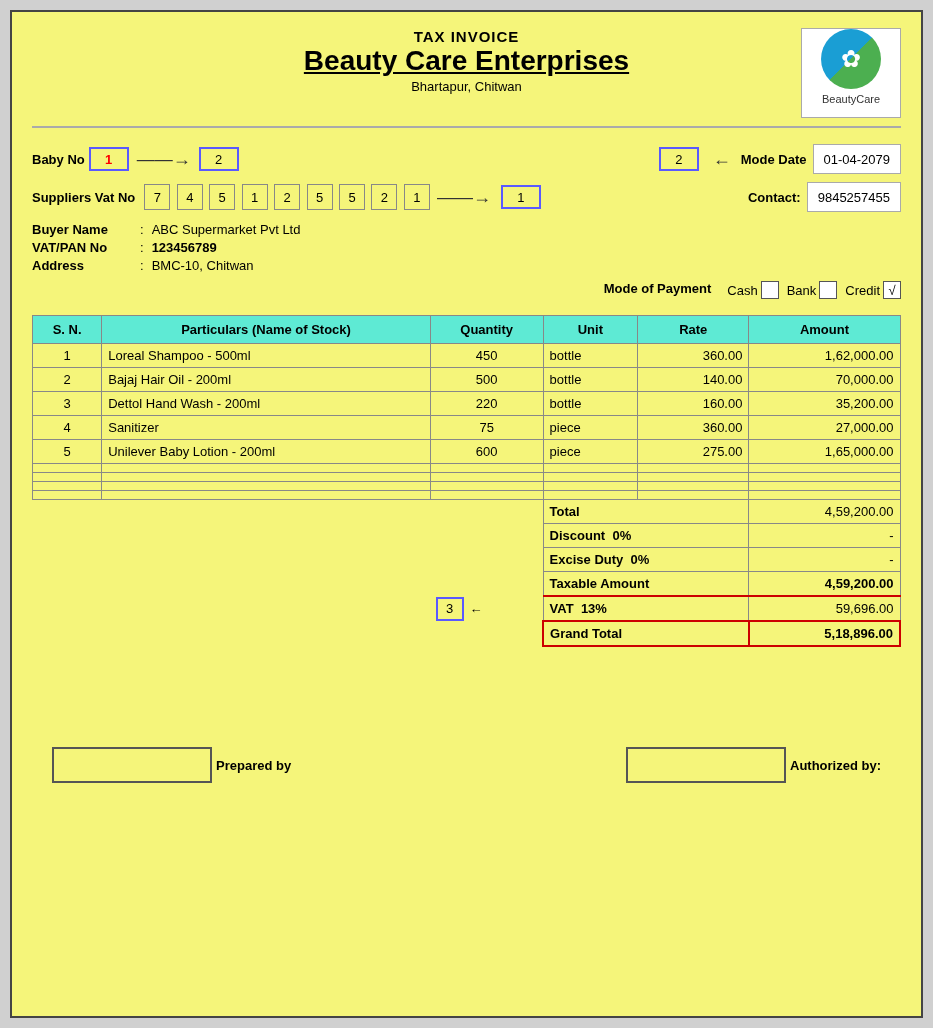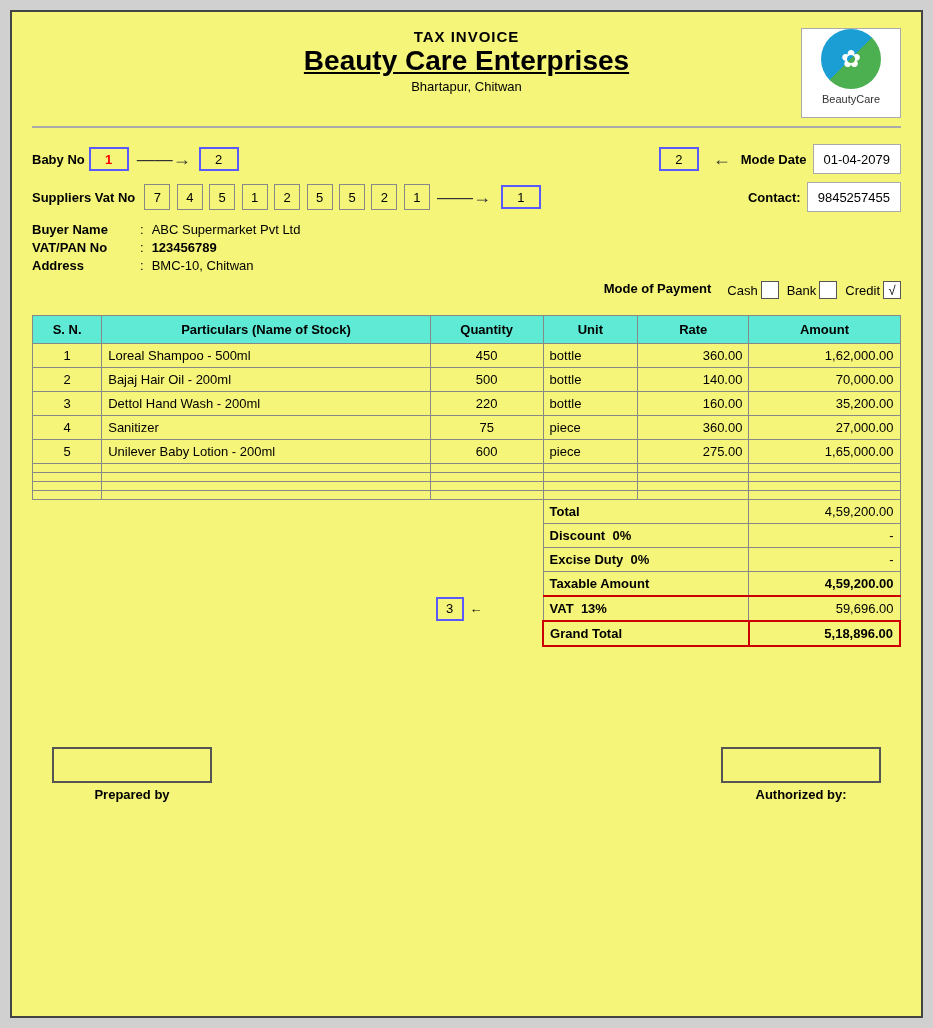--- a/index.html
+++ b/index.html
@@ -229,21 +229,21 @@
     
     .footer-section {
       display: flex;
       justify-content: space-between;
       align-items: flex-end;
       margin-top: 40px;
       padding: 0 20px;
     }
     .footer-sig {
       display: flex;
-      flex-direction: column;
+      flex-direction: row;
       align-items: center;
       gap: 4px;
     }
     .sig-box {
       border: 2px solid #555;
       width: 160px;
       height: 36px;
       background: #f5f57a;
     }
     .sig-label {

